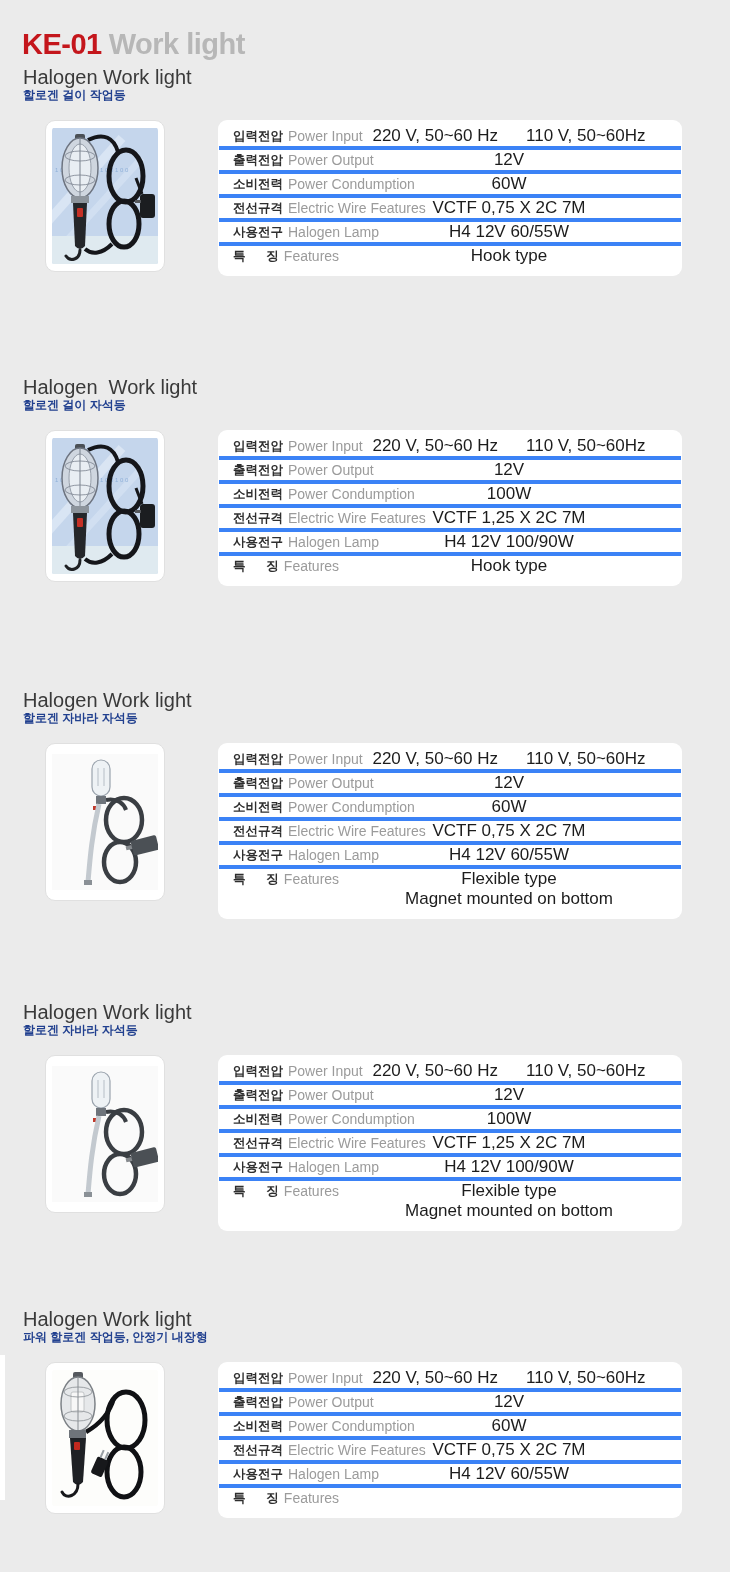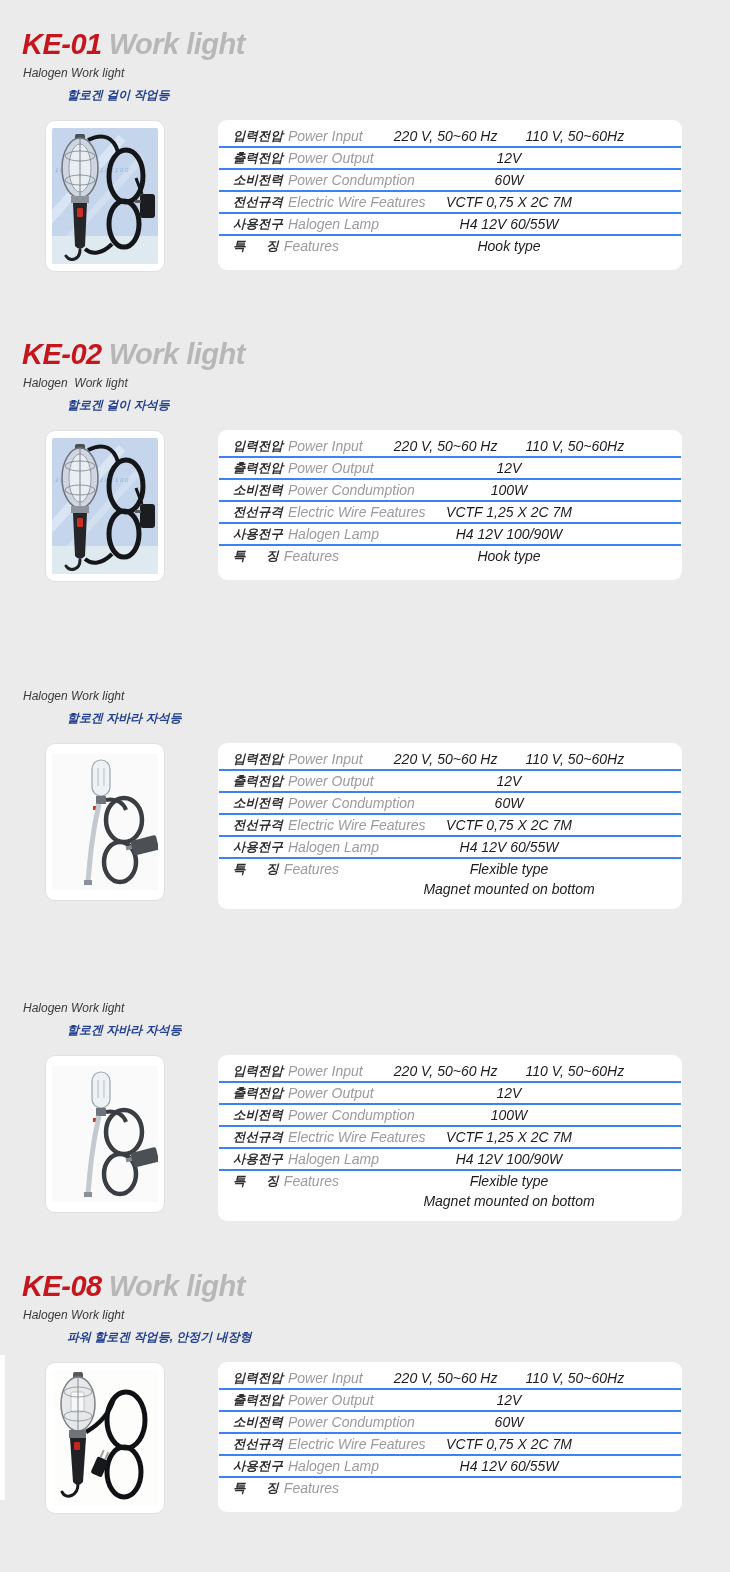--- a/index.html
+++ b/index.html
@@ -1,35 +1,35 @@
 <!DOCTYPE html>
 <html><head>
 <meta charset="utf-8">
 <style>
   html,body{margin:0;padding:0;background:#ebebeb;}
   .page{position:relative;width:692px;height:1572px;background:#ebebeb;overflow:hidden;
-        font-family:"Liberation Sans",sans-serif;font-style:italic;}
+        font-family:"Liberation Sans",sans-serif;}
   .sec{position:absolute;left:0;width:730px;height:300px;}
   .ttl{position:absolute;left:22px;top:0;margin:0;font-size:29px;font-weight:bold;white-space:pre;letter-spacing:-0.5px;}
   .model{color:#c4161c;}
   .wl{color:#b7b7b7;margin-left:7px;}
-  .sub{position:absolute;left:23px;top:38px;font-size:12px;color:#3a3a3a;white-space:pre;}
-  .krsub{position:absolute;left:23px;top:59px;font-size:12px;font-weight:bold;color:#21408f;white-space:pre;margin-left:44px;}
+  .sub{position:absolute;left:23px;top:38px;font-size:20px;color:#3a3a3a;white-space:pre;}
+  .krsub{position:absolute;left:23px;top:59px;font-size:12px;font-weight:bold;color:#21408f;white-space:pre;}
   .photo{position:absolute;left:45px;top:92px;width:120px;height:152px;background:#ffffff;
          border:1px solid #e0e0e0;border-radius:10px;box-sizing:border-box;padding:6px;}
   .photo svg{width:106px;height:138px;display:block;border-radius:4px;}
   .spec{position:absolute;left:218px;top:92px;width:464px;min-height:150px;background:#ffffff;
         border-radius:9px;padding:6px 0 10px 0;box-sizing:border-box;}
   .spec-row{position:relative;height:20px;display:flex;align-items:center;margin:0 1px;}
-  .spec-row + .spec-row{border-top:2px solid #3b82f6;}
+  .spec-row + .spec-row{border-top:4px solid #3b82f6;}
   .spec-row.line2{border-top:none;}
   .lk{white-space:pre;font-weight:bold;color:#2e2e2e;font-size:12.5px;margin-left:14px;text-align:center;}
   .le{color:#9b9b9b;font-size:14px;margin-left:5px;white-space:pre;}
   .lv{position:absolute;left:122px;right:4px;top:0;height:100%;display:flex;align-items:center;
-      justify-content:center;gap:28px;font-size:14px;color:#1c1c1c;white-space:pre;}
+      justify-content:center;gap:28px;font-size:17px;color:#1c1c1c;white-space:pre;}
   .edge-strip{position:absolute;left:0;width:5px;background:#ffffff;}
 </style>
 </head>
 <body>
 
 <svg width="0" height="0" style="position:absolute" aria-hidden="true">
   <defs>
     <symbol id="sym-hook" viewBox="0 0 106 136">
       <rect width="106" height="136" fill="#c5d6ec"></rect>
       <path d="M-10,100 L70,10" stroke="#dfe9f6" stroke-width="9" opacity="0.8"></path>
@@ -134,21 +134,20 @@
           <div class="spec-row">
             <span class="lk">특      징</span>
             <span class="le">Features</span>
             <span class="lv"><span>Hook type</span></span>
           </div>
         </div>
       </div>
   </section>
 
   <section class="sec" style="top:338px">
-    <h2 class="ttl"><span class="model">KE-02</span><span class="wl">Work light</span></h2>
     <div class="sub">Halogen  Work light</div>
     <div class="krsub">할로겐 걸이 자석등</div>
     <div class="photo">
         <svg viewBox="0 0 106 136">
           <use href="#sym-hook"></use>
         </svg>
       </div>
     <div class="spec">
         <div>
           <div class="spec-row">
@@ -273,21 +272,20 @@
             <span class="lv"><span>Flexible type</span></span>
           </div>
           <div class="spec-row line2">
             <span class="lv"><span>Magnet mounted on bottom</span></span>
           </div>
         </div>
       </div>
   </section>
 
   <section class="sec" style="top:1270px">
-    <h2 class="ttl"><span class="model">KE-08</span><span class="wl">Work light</span></h2>
     <div class="sub">Halogen Work light</div>
     <div class="krsub">파워 할로겐 작업등, 안정기 내장형</div>
     <div class="photo">
         <svg viewBox="0 0 106 136">
           <use href="#sym-power"></use>
         </svg>
       </div>
     <div class="spec">
         <div>
           <div class="spec-row">

